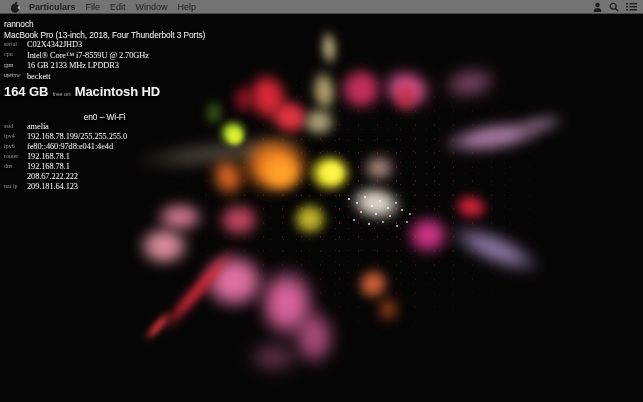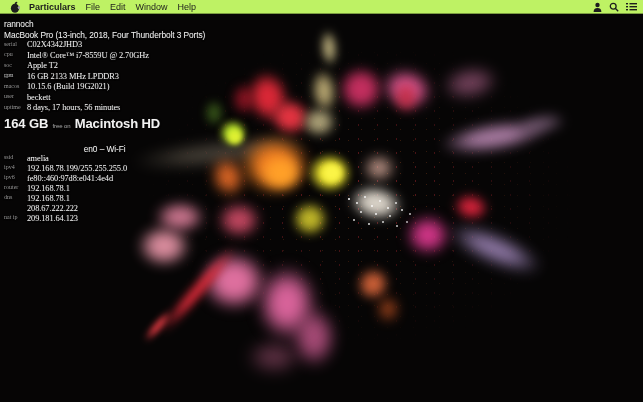--- a/index.html
+++ b/index.html
@@ -20,21 +20,21 @@
   .sparkles{position:absolute;left:348px;top:198px;width:2px;height:2px;border-radius:50%;background:#fff;
     box-shadow:8px 4px 0 0 rgba(255,255,255,.9),16px -2px 0 0 rgba(255,255,255,.85),
       23px 7px 0 0 rgba(255,255,255,.9),31px 2px 0 0 rgba(255,255,255,.8),
       39px 9px 0 0 rgba(255,255,255,.9),47px 4px 0 0 rgba(255,255,255,.8),
       12px 13px 0 0 rgba(255,255,255,.85),27px 15px 0 0 rgba(255,255,255,.9),
       41px 17px 0 0 rgba(255,255,255,.8),53px 11px 0 0 rgba(255,255,255,.85),
       61px 15px 0 0 rgba(255,255,255,.75),5px 21px 0 0 rgba(255,255,255,.8),
       20px 25px 0 0 rgba(255,255,255,.85),34px 23px 0 0 rgba(255,255,255,.8),
       48px 27px 0 0 rgba(255,255,255,.75),58px 23px 0 0 rgba(255,255,255,.7);}
   
-  .menubar{position:absolute;left:0;top:0;right:0;height:14px;background:#bef264;
+  .menubar{position:absolute;left:0;top:0;right:0;height:14px;background:#737373;
     border-bottom:1px solid rgba(0,0,0,.35);display:flex;align-items:center;
     padding:0 6px 0 10px;box-sizing:border-box;z-index:20;color:#1d1d1d;font-size:9px;}
   .menubar .apple{display:flex;align-items:center;margin-right:9px;}
   .menu-items{display:flex;align-items:center;gap:0;}
   .menu-item{padding:0 5px;white-space:nowrap;}
   .menu-item.app-name{font-weight:700;padding-left:0;}
   .menu-right{margin-left:auto;display:flex;align-items:center;gap:7px;}
   .menu-right span{display:flex;align-items:center;}
   
   .info{position:absolute;left:4px;top:19px;z-index:10;color:#f2f2f2;
@@ -149,47 +149,38 @@
         <div class="row">
           <span class="lbl">serial</span>
           <span class="val">C02X4342JHD3</span>
         </div>
 
         <div class="row">
           <span class="lbl">cpu</span>
           <span class="val">Intel® Core™ i7-8559U @ 2.70GHz</span>
         </div>
 
-        <div class="row">
-          <span class="lbl">soc</span>
-          <span class="val">Apple T2</span>
-        </div>
 
         <div class="row">
           <span class="lbl">ram</span>
           <span class="val">16 GB 2133 MHz LPDDR3</span>
         </div>
 
         <div class="row">
           <span class="lbl">gpu</span>
         </div>
 
-        <div class="row">
-          <span class="lbl">macos</span>
-          <span class="val">10.15.6 (Build 19G2021)</span>
-        </div>
 
         <div class="row">
           <span class="lbl">user</span>
           <span class="val">beckett</span>
         </div>
 
         <div class="row">
           <span class="lbl">uptime</span>
-          <span class="val">8 days, 17 hours, 56 minutes</span>
         </div>
       </div>
 
     <div class="storage-line">
       <span class="big">164 GB</span>
       <span class="small">free on</span>
       <span class="big">Macintosh HD</span>
     </div>
 
     <div class="net-block">

